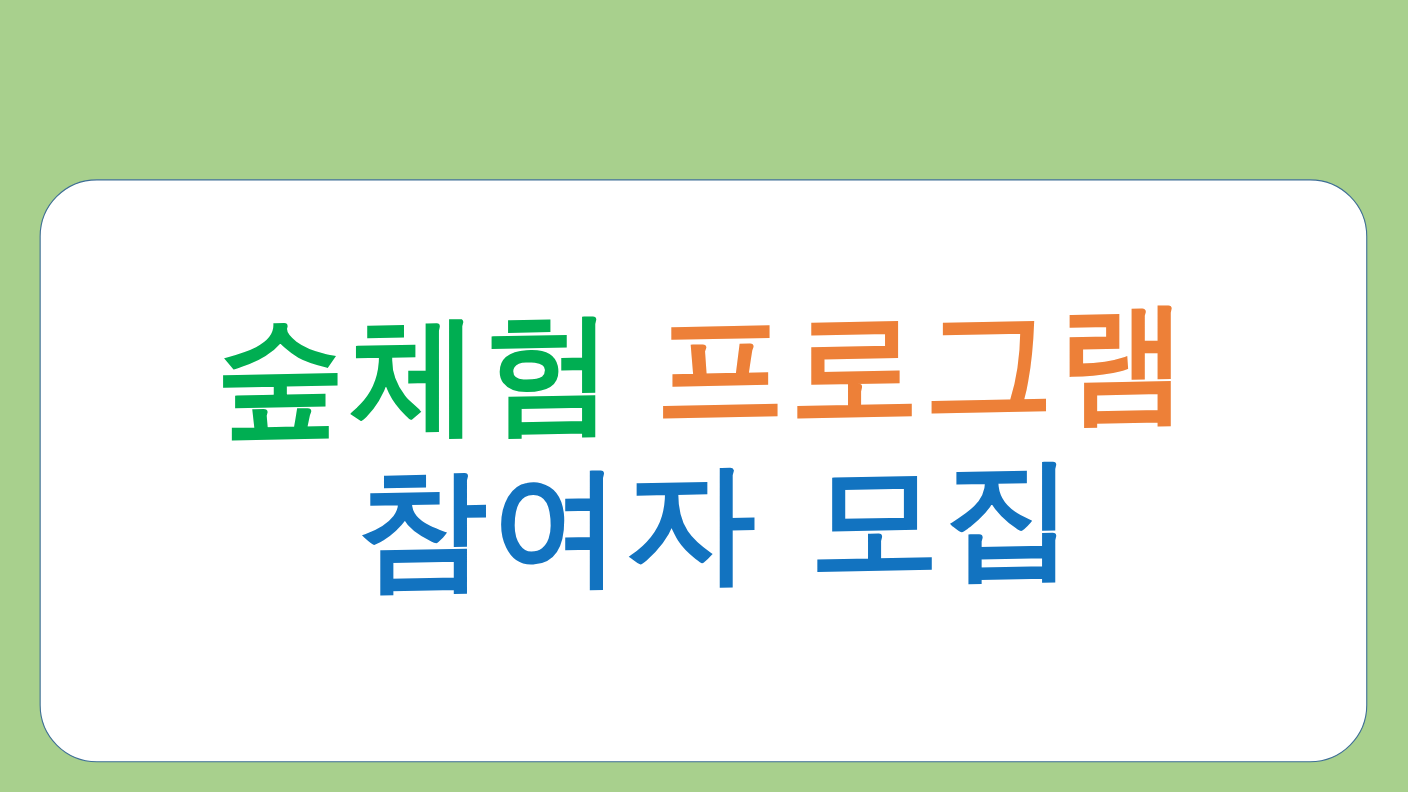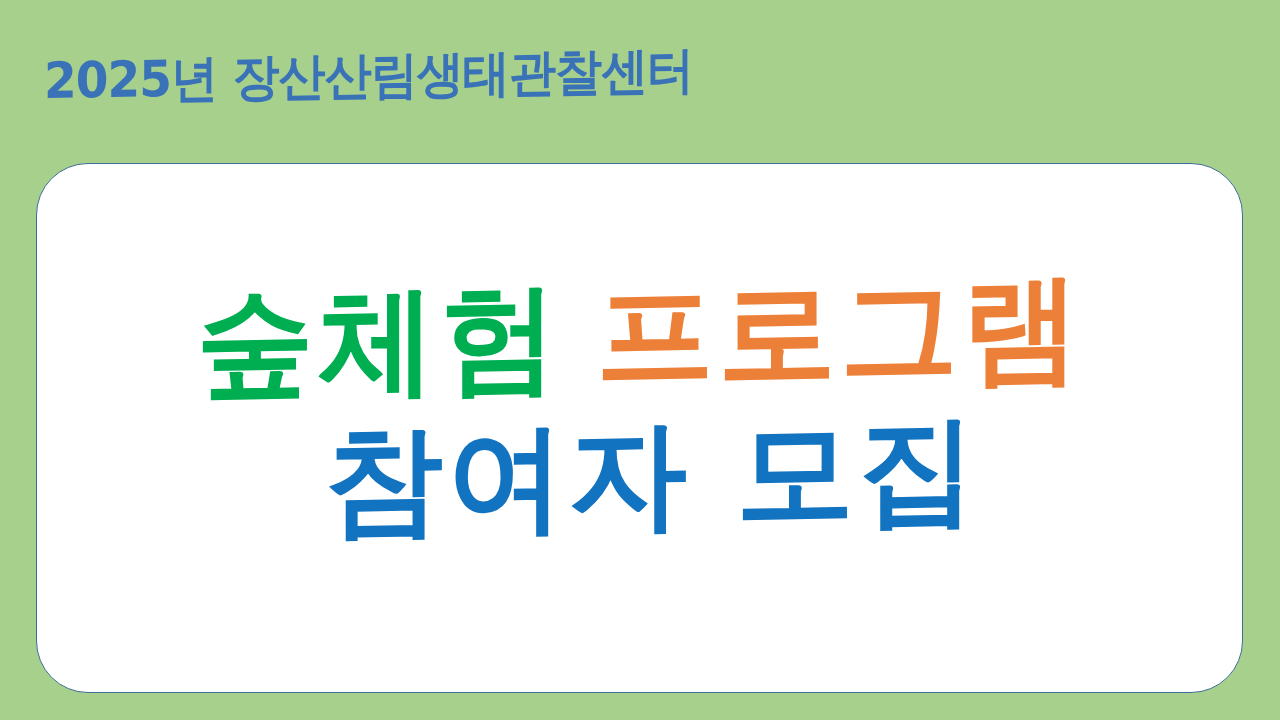--- a/index.html
+++ b/index.html
@@ -94,23 +94,20 @@
 
   .seg-green  { color: #00ae52; }
   .seg-orange { color: #ed8038; padding-left: 34px; }
   .seg-blue   { color: #1273c0; }
 </style>
 </head>
 <body>
 
 <div id="poster">
 
-  <div id="header-title">
-    <span class="title-text">2025년 장산산림생태관찰센터</span>
-  </div>
 
   <div id="content-card">
 
     <div id="headline-block">
 
       <div class="headline-line line-one">
         <span class="seg-green">숲체험</span>
         <span class="seg-orange">프로그램</span>
       </div>
 

